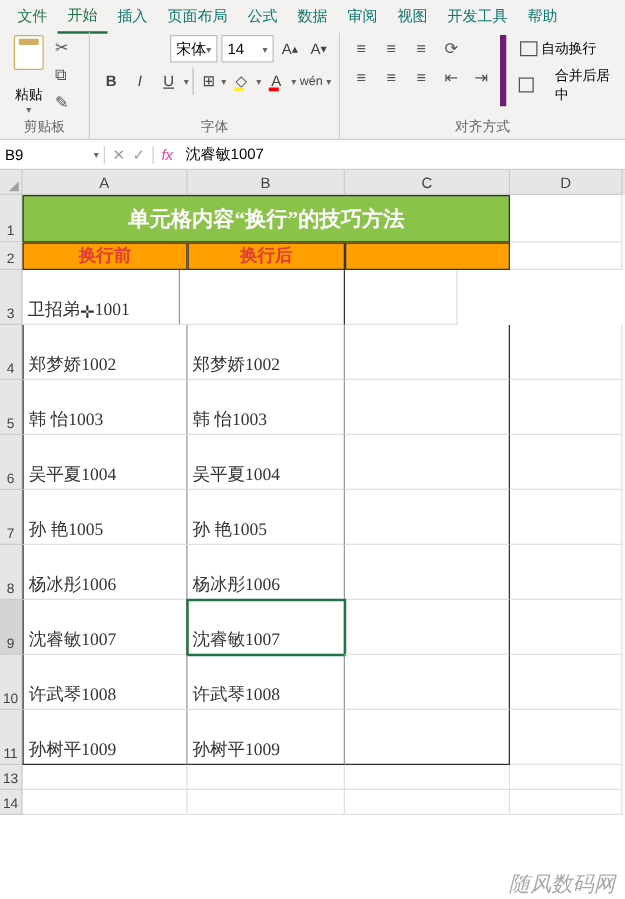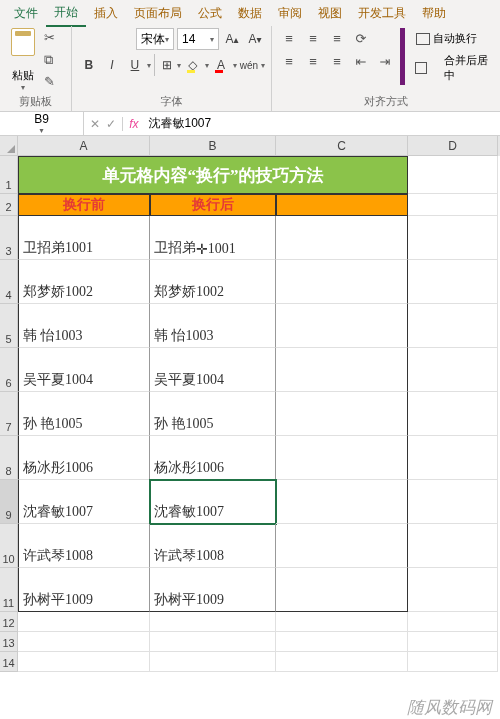--- a/index.html
+++ b/index.html
@@ -1,20 +1,20 @@
 <!DOCTYPE html>
 <html><head>
 <meta charset="utf-8">
 <style>
 * { box-sizing: border-box; margin: 0; padding: 0; font-family: "Microsoft YaHei", Arial, sans-serif; }
 body { background: #fff; width: 500px; height: 719px; overflow: hidden; position: relative; font-size: 12px; }
 
 
 .menubar { display: flex; align-items: center; background: #f3f2f1; height: 26px; padding: 0 6px; }
-.menubar .tab { padding: 4px 8px; color: #a16207; cursor: default; font-size: 12px; }
+.menubar .tab { padding: 4px 8px; color: #0f766e; cursor: default; font-size: 12px; }
 .menubar .tab.file { color: #217346; font-weight: normal; }
 .menubar .tab.active { border-bottom: 2px solid #217346; color: #217346; }
 
 
 .ribbon { background: #f3f2f1; border-bottom: 1px solid #d0d0d0; height: 86px; display: flex; }
 .ribbon-group { border-right: 1px solid #d0d0d0; padding: 2px 6px 0 6px; display: flex; flex-direction: column; justify-content: space-between; }
 .ribbon-group-label { text-align: center; font-size: 11px; color: #666; padding: 2px 0; }
 .rg-body { flex: 1; display: flex; align-items: center; }
 
 
@@ -44,21 +44,21 @@
 .al-row { display: flex; gap: 2px; margin-bottom: 3px; }
 .abtn { width: 22px; height: 20px; display: flex; align-items: center; justify-content: center; color: #555; font-size: 13px; }
 .wrap-btn { display: flex; align-items: center; gap: 3px; border: 1px solid transparent; padding: 2px 4px; font-size: 11px; }
 .wrap-ico { width: 14px; height: 12px; border: 1px solid #555; position: relative; }
 .merge-btn { display: flex; align-items: center; gap: 17px; padding: 2px 4px; font-size: 11px; }
 .merge-ico { width: 14px; height: 12px; border: 1px solid #555; }
 .rcol { display: flex; flex-direction: column; gap: 2px; padding-left: 6px; border-left: 5px solid #701a75; margin-left: 4px; }
 
 
 .fx-row { display: flex; align-items: center; height: 24px; border-bottom: 1px solid #d0d0d0; background: #fff; }
-.name-box { width: 84px; border-right: 1px solid #d0d0d0; padding: 0 4px; display: flex; align-items: center; justify-content: space-between; font-size: 12px; flex-direction: column; }
+.name-box { width: 84px; border-right: 1px solid #d0d0d0; padding: 0 4px; display: flex; align-items: center; justify-content: space-between; font-size: 12px; }
 .fx-tools { display: flex; align-items: center; padding: 0 6px; gap: 6px; border-right: 1px solid #d0d0d0; color: #999; }
 .fx-label { font-style: italic; font-size: 12px; color: #ec4899; padding: 0 6px; }
 .fx-input { flex: 1; padding: 0 4px; font-size: 12px; }
 
 
 .grid { position: relative; }
 .col-head-row { display: flex; background: #e6e6e6; height: 20px; }
 .corner { width: 18px; border-right: 1px solid #ccc; border-bottom: 1px solid #ccc; background: #e6e6e6; position: relative; }
 .corner:after { content: ""; position: absolute; right: 2px; bottom: 2px; width: 0; height: 0; border-style: solid; border-width: 0 0 8px 8px; border-color: transparent transparent #a0a0a0 transparent; }
 .col-h { border-right: 1px solid #ccc; border-bottom: 1px solid #ccc; text-align: center; font-size: 12px; color: #444; line-height: 20px; }
@@ -217,21 +217,20 @@
     <div class="row-h">2</div>
     <div class="hcell cA">换行前</div>
     <div class="hcell cB">换行后</div>
     <div class="hcellC"></div>
     <div class="cell cD"></div>
   </div>
 
   <div id="data-rows">
       <div class="grow rd">
         <div class="row-h">3</div>
-        <div class="cell cA b-l b-rl">卫招弟1001</div>
         <div class="cell cB b-rl">卫招弟<span class="cursor-mark">✛</span>1001</div>
         <div class="cell cC b-r"></div>
         <div class="cell cD"></div>
       </div>
       <div class="grow rd">
         <div class="row-h">4</div>
         <div class="cell cA b-l b-rl">郑梦娇1002</div>
         <div class="cell cB b-rl">郑梦娇1002</div>
         <div class="cell cC b-r"></div>
         <div class="cell cD"></div>
@@ -281,27 +280,20 @@
       <div class="grow rd">
         <div class="row-h">11</div>
         <div class="cell cA b-l b-rl b-b">孙树平1009</div>
         <div class="cell cB b-rl b-b">孙树平1009</div>
         <div class="cell cC b-r b-b"></div>
         <div class="cell cD"></div>
       </div>
     </div>
 
   <div id="empty-rows">
-      <div class="grow rs">
-        <div class="row-h">12</div>
-        <div class="cell cA"></div>
-        <div class="cell cB"></div>
-        <div class="cell cC"></div>
-        <div class="cell cD"></div>
-      </div>
       <div class="grow rs">
         <div class="row-h">13</div>
         <div class="cell cA"></div>
         <div class="cell cB"></div>
         <div class="cell cC"></div>
         <div class="cell cD"></div>
       </div>
       <div class="grow rs">
         <div class="row-h">14</div>
         <div class="cell cA"></div>

